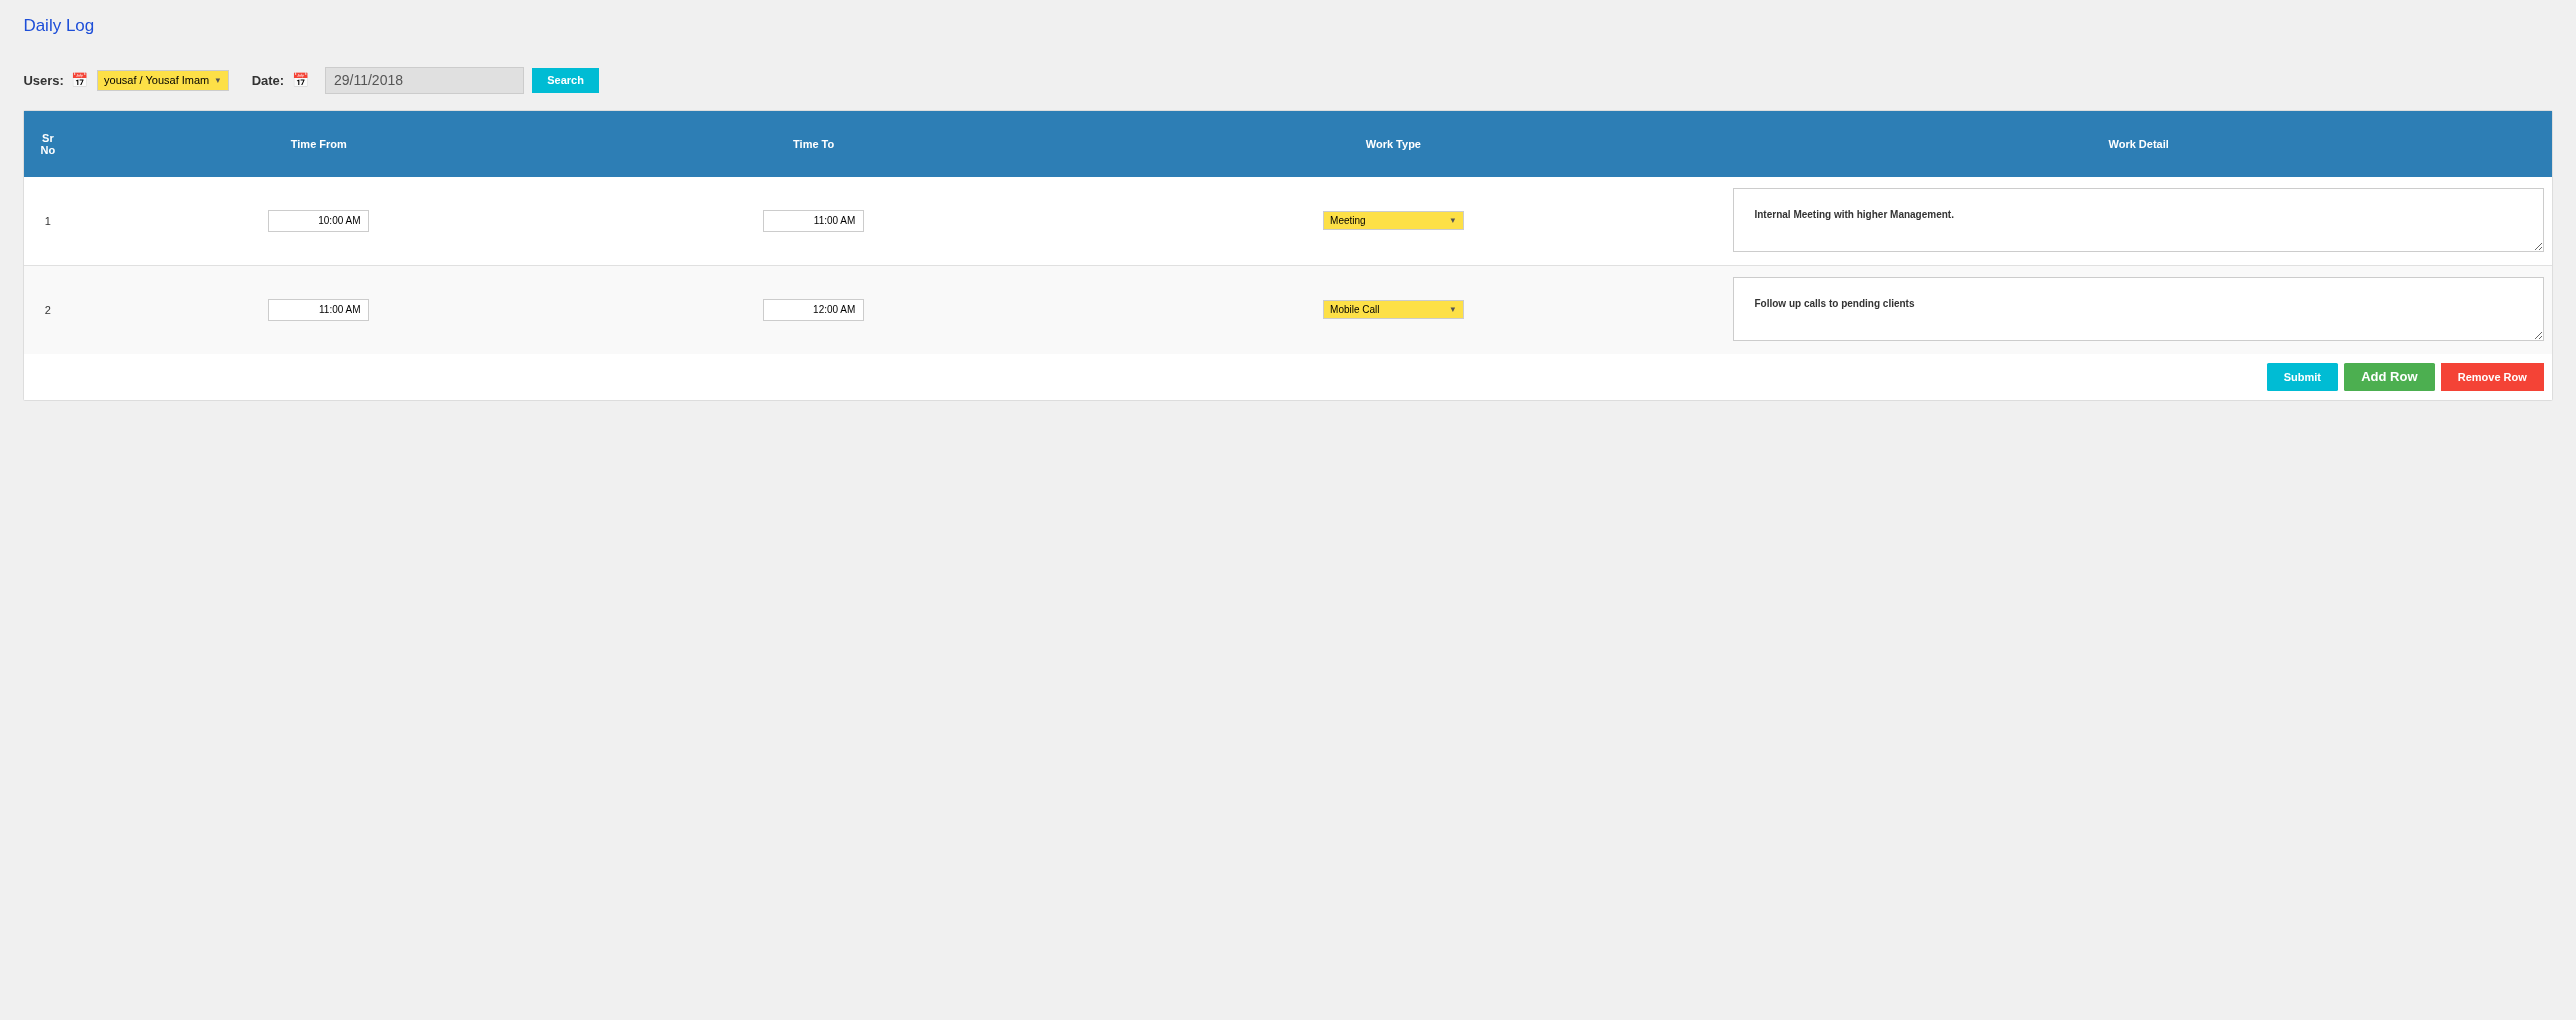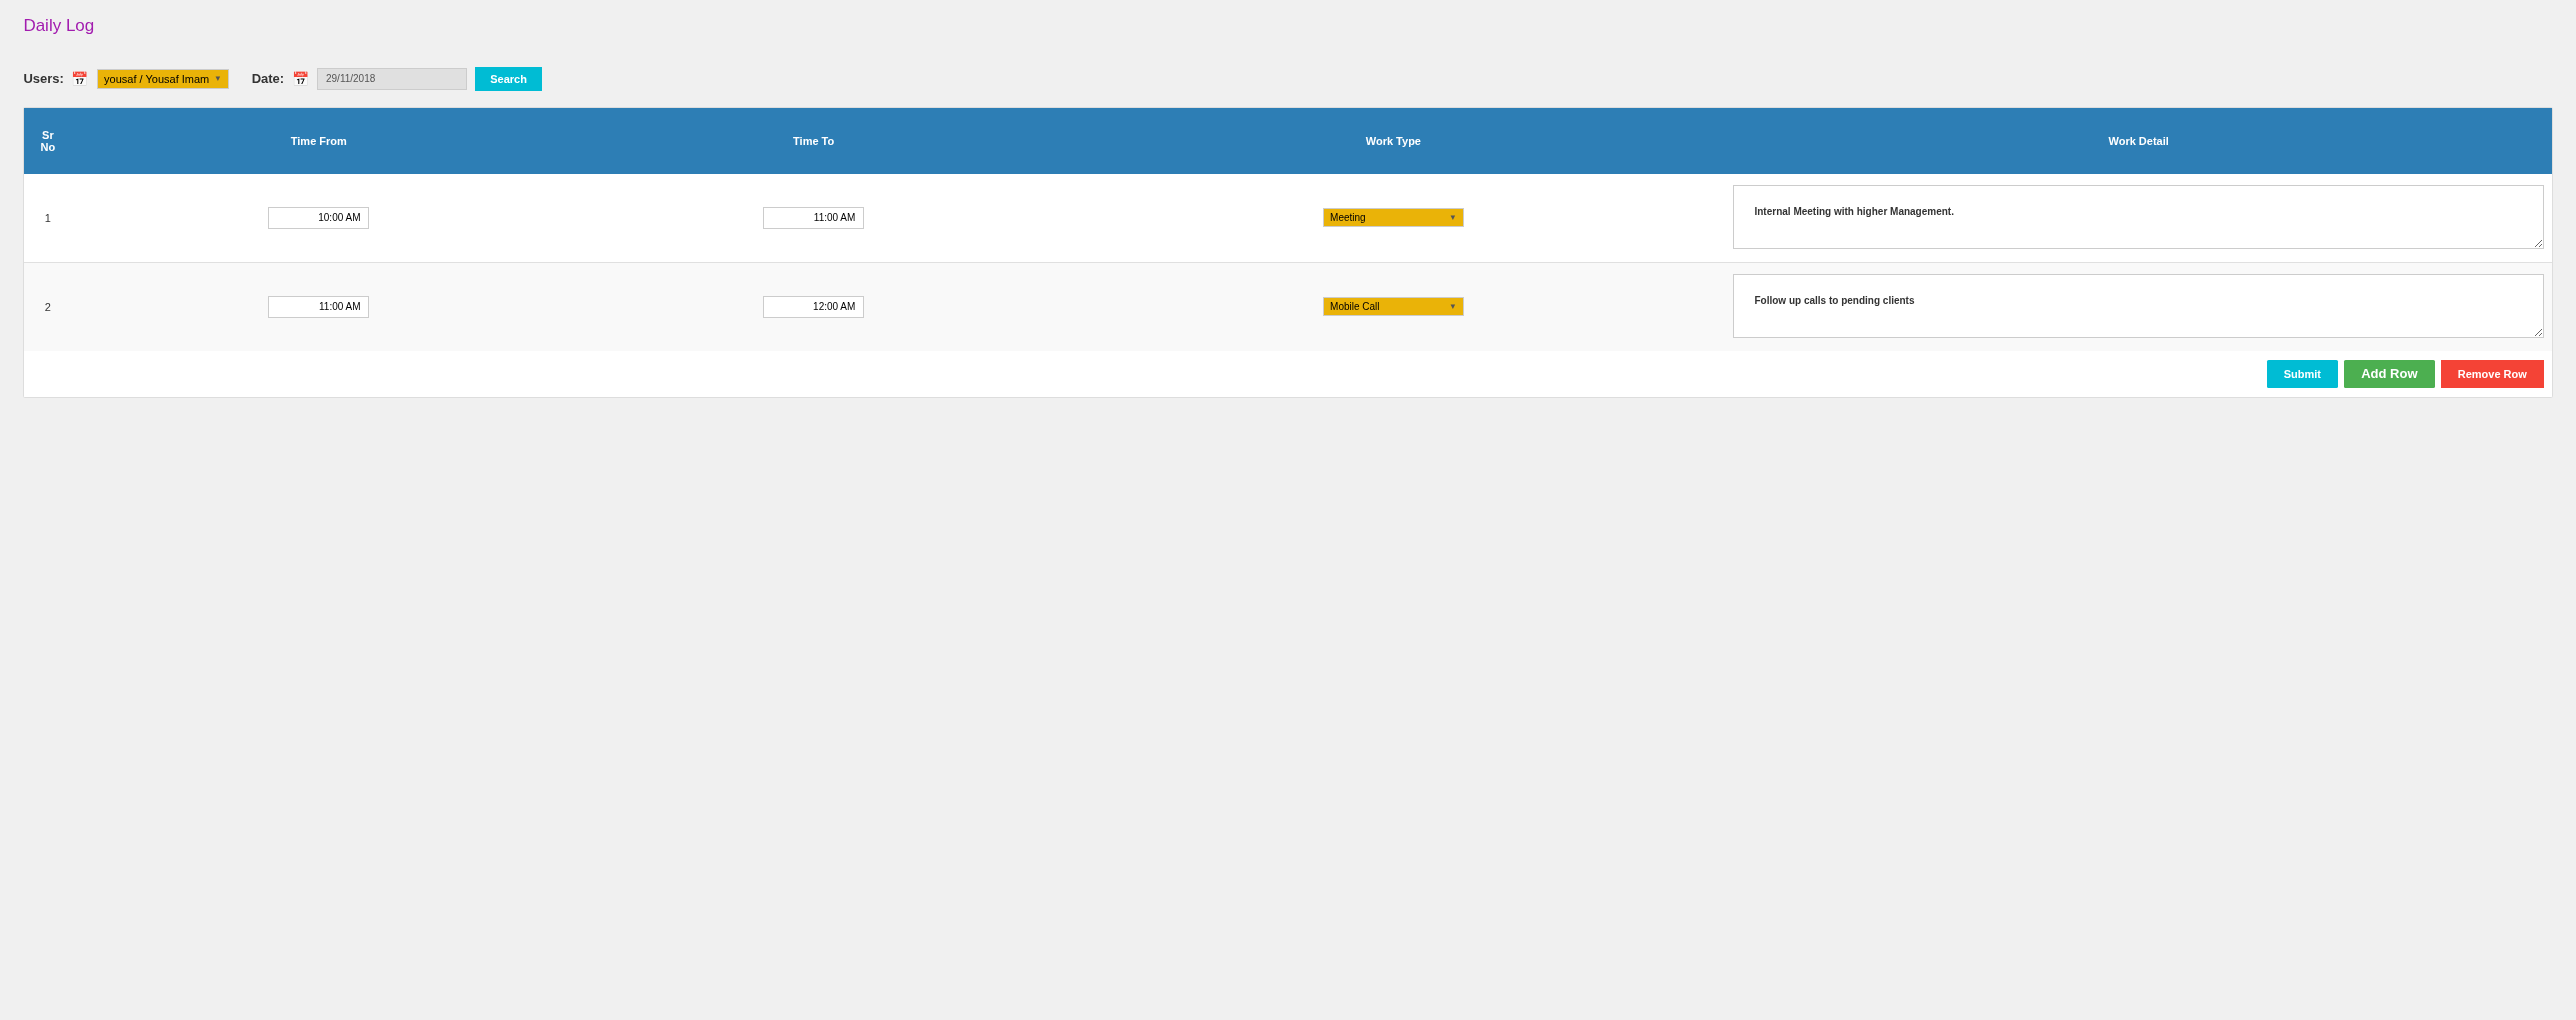--- a/index.html
+++ b/index.html
@@ -12,21 +12,21 @@
     body {
       background-color: #f0f0f0;
       padding: 15.6px 23.4px;
       font-size: 11px;
     }
 
     .page-title {
       font-size: 17px;
       font-weight: normal;
       margin-bottom: 23.4px;
-      color: #a21caf;
+      color: #1d4ed8;
     }
 
     .filter-bar {
       display: flex;
       align-items: center;
       gap: 7.8px;
       margin-bottom: 7.8px;
       padding: 7.8px 0;
     }
 
@@ -39,24 +39,25 @@
 
     .calendar-icon {
       font-size: 14px;
       cursor: pointer;
       color: #333;
     }
 
     .date-input {
       border: 0.8px solid #ccc;
       padding: 4.7px 7.8px;
-      font-size: 10px;
+      font-size: 14px;
       background: #e0e0e0;
       color: #555;
       min-width: 141px;
+      margin-left: 8px;
     }
 
     .search-btn {
       background-color: #00bcd4;
       color: #fff;
       border: none;
       padding: 6.2px 15.6px;
       font-size: 11px;
       cursor: pointer;
       font-weight: bold;
@@ -184,21 +185,21 @@
 
     .dropdown-arrow {
       font-size: 7.8px;
       color: #555;
     }
 
     .select-wrapper {
       display: inline-flex;
       align-items: center;
       border: 0.8px solid #ccc;
-      background: #eab308;
+      background: #fde047;
       padding: 3.1px 6.2px;
       gap: 4.7px;
       cursor: pointer;
     }
 
     .row-bg-even {
       background-color: #f9f9f9;
     }
 
     .row-bg-odd {

